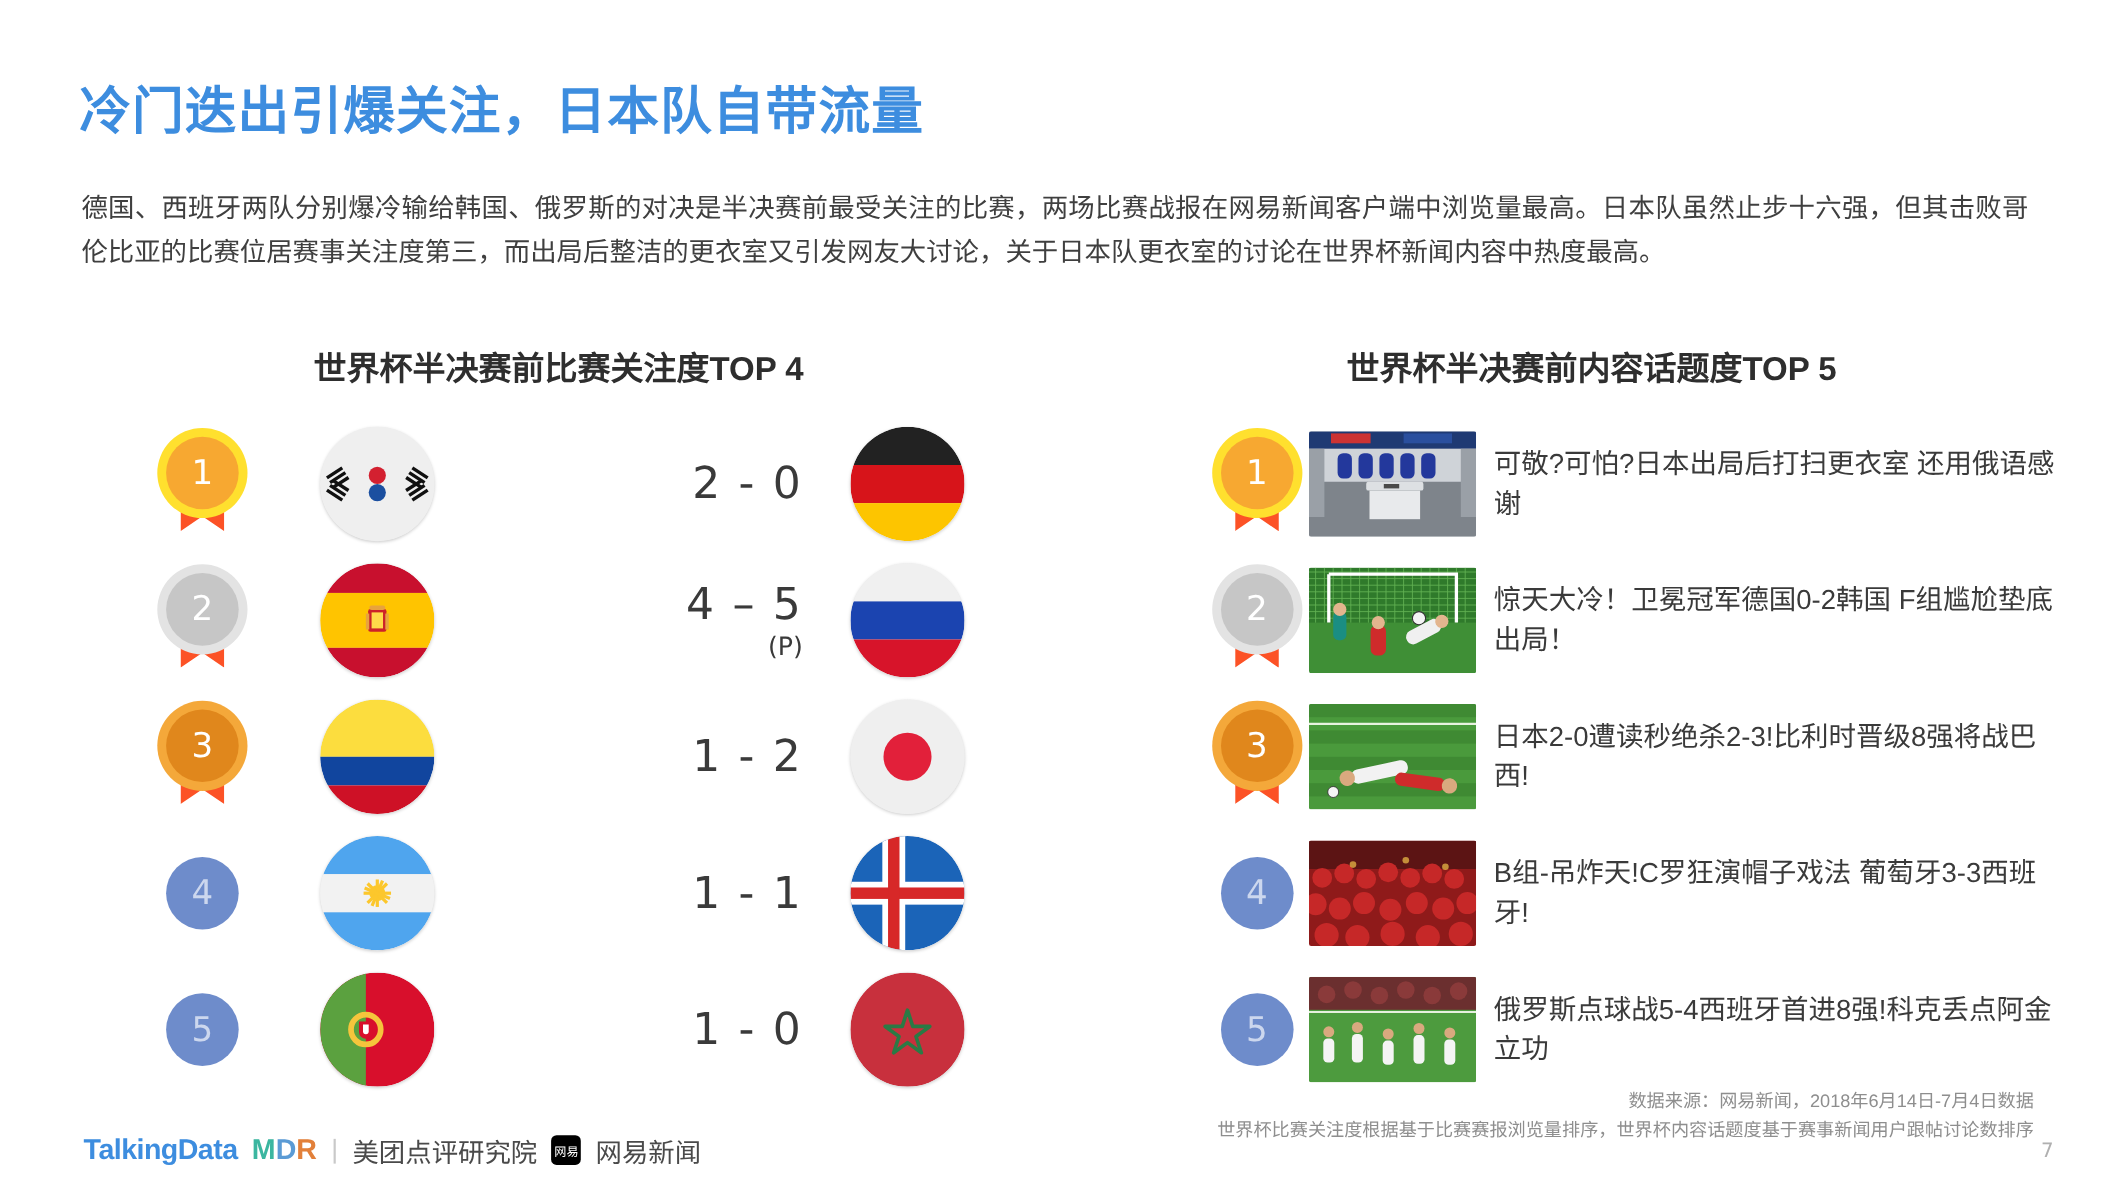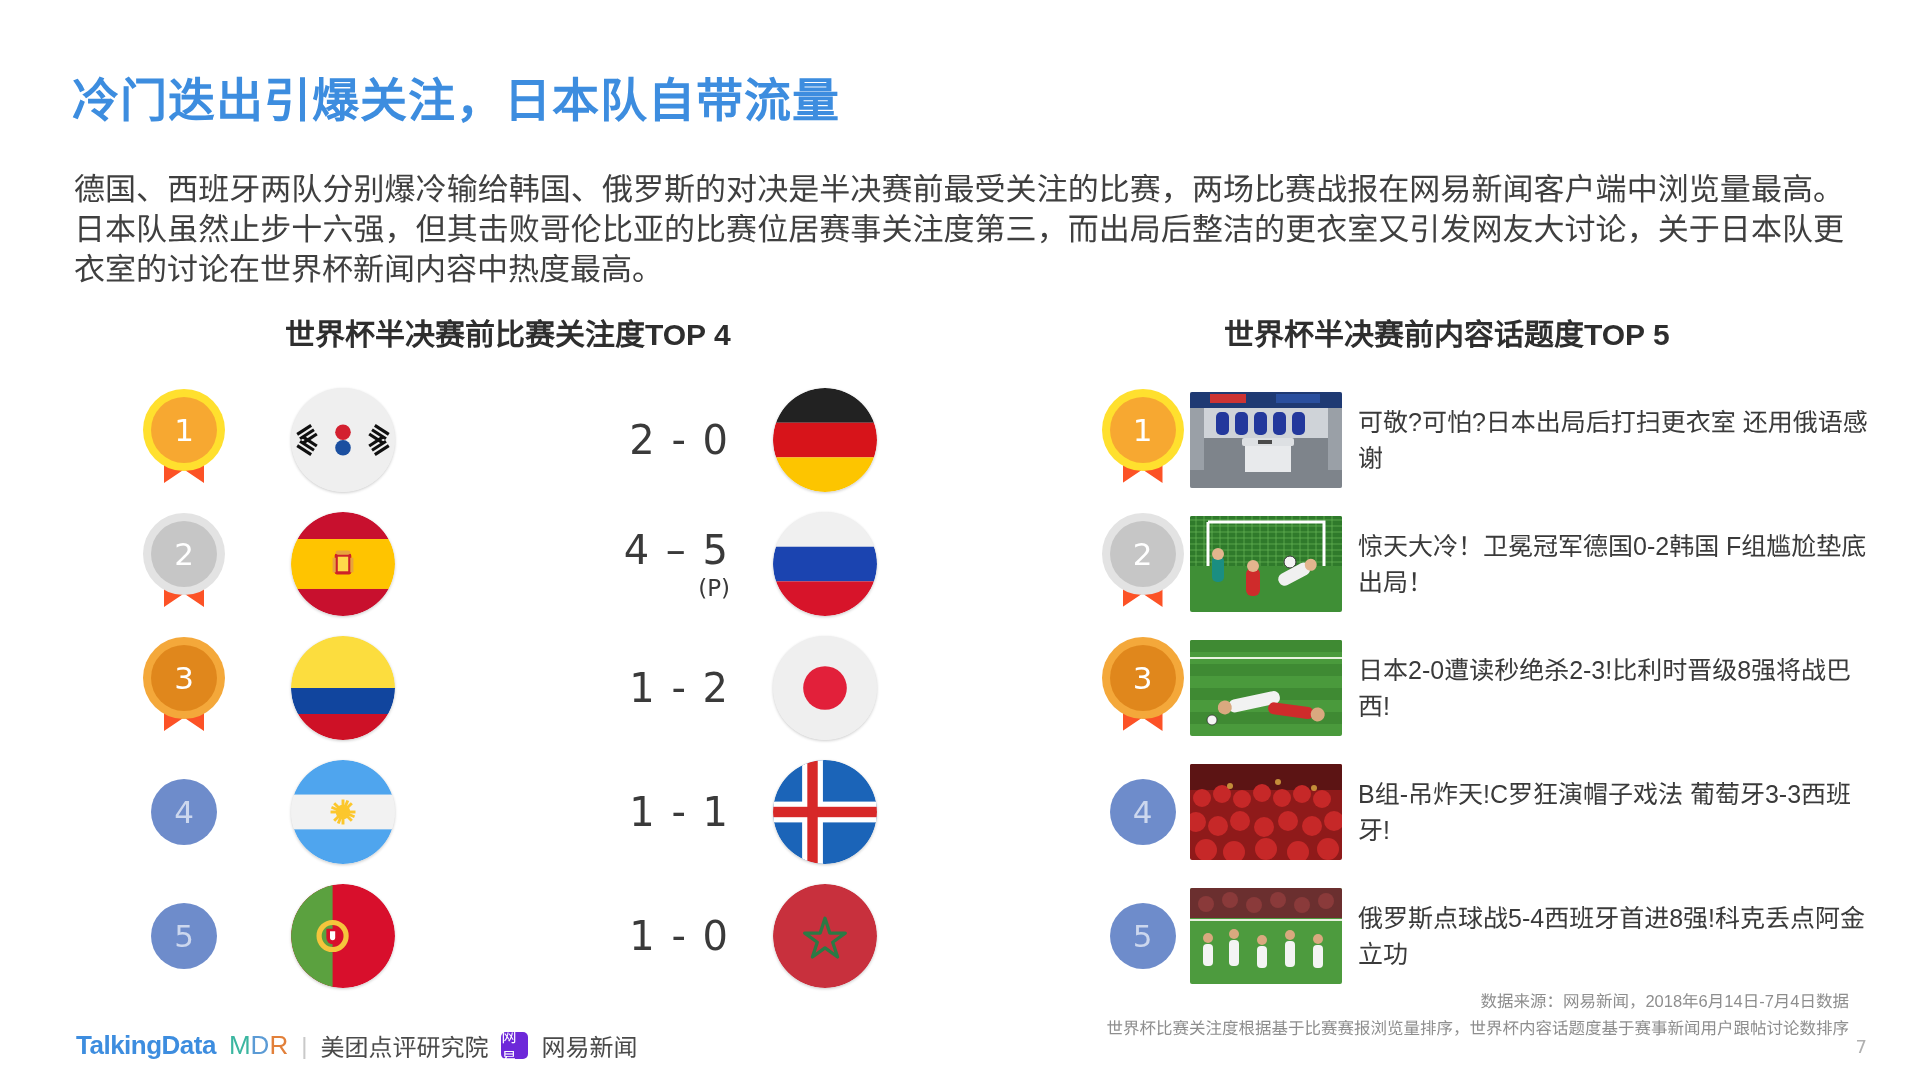--- a/index.html
+++ b/index.html
@@ -23,21 +23,21 @@
     font-size: 47px;
     font-weight: bold;
     color: #3d8ddf;
     letter-spacing: 1px;
     white-space: nowrap;
   }
   #intro-paragraph {
     position: absolute;
     left: 74px; top: 170px;
     width: 1770px;
-    font-size: 31px;
+    font-size: 24px;
     line-height: 40px;
     color: #3f3f3f;
     text-align: justify;
   }
 
   
   .panel-title {
     position: absolute;
     font-size: 30px;
     font-weight: bold;
@@ -156,29 +156,29 @@
   }
   #brand-bar {
     position: absolute;
     left: 76px; top: 1028px;
     display: flex; align-items: center; gap: 13px;
   }
   .brand-td {
     font-size: 26px; font-weight: bold;
     color: #3d8ddf; letter-spacing: -.5px;
   }
-  .brand-mdr { font-size: 26px; font-weight: normal; letter-spacing: 0px; }
+  .brand-mdr { font-size: 26px; font-weight: bold; letter-spacing: 0px; }
   .brand-mdr .m { color: #3bb6a0; }
   .brand-mdr .d { color: #5b9bd5; }
   .brand-mdr .r { color: #e2803a; }
   .brand-sep { color: #c9c9c9; font-size: 24px; }
   .brand-cn  { font-size: 24px; color: #4a4a4a; }
   .brand-163 {
     width: 27px; height: 27px; border-radius: 5px;
-    background: #6d28d9; color: #fff; font-size: 15px;
+    background: #000000; color: #fff; font-size: 11px;
     display: flex; align-items: center; justify-content: center;
     font-family: "DejaVu Sans", sans-serif;
   }
 </style>
 </head>
 <body>
 
 <div id="slide">
 
   <h1 id="page-title">冷门迭出引爆关注，日本队自带流量</h1>

